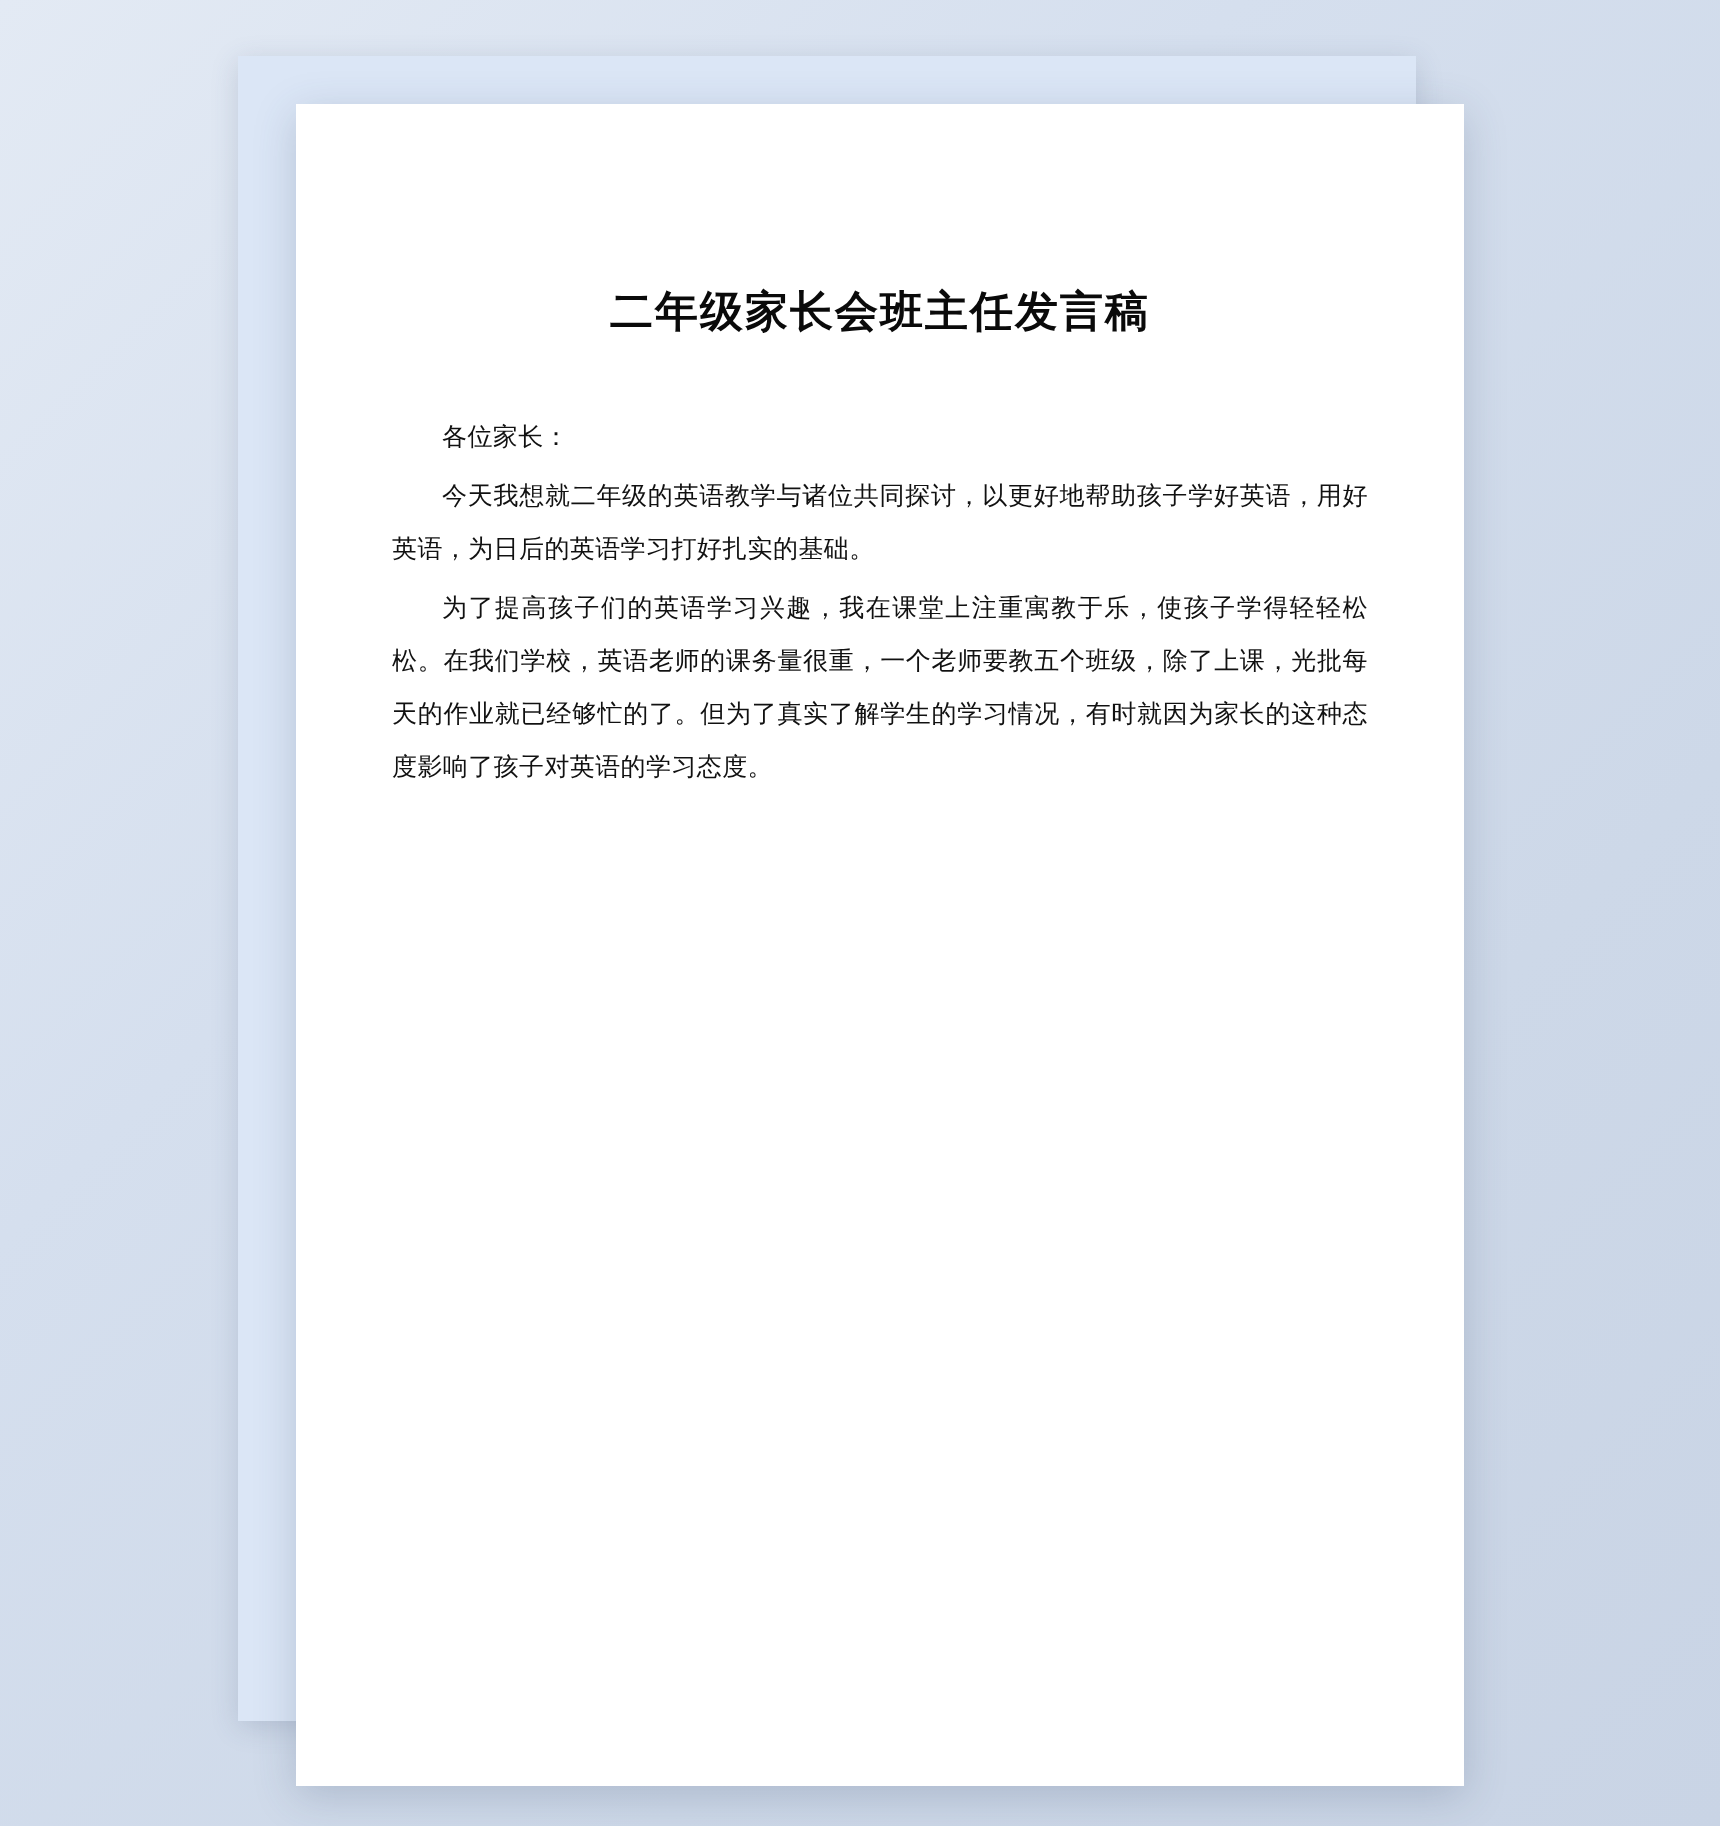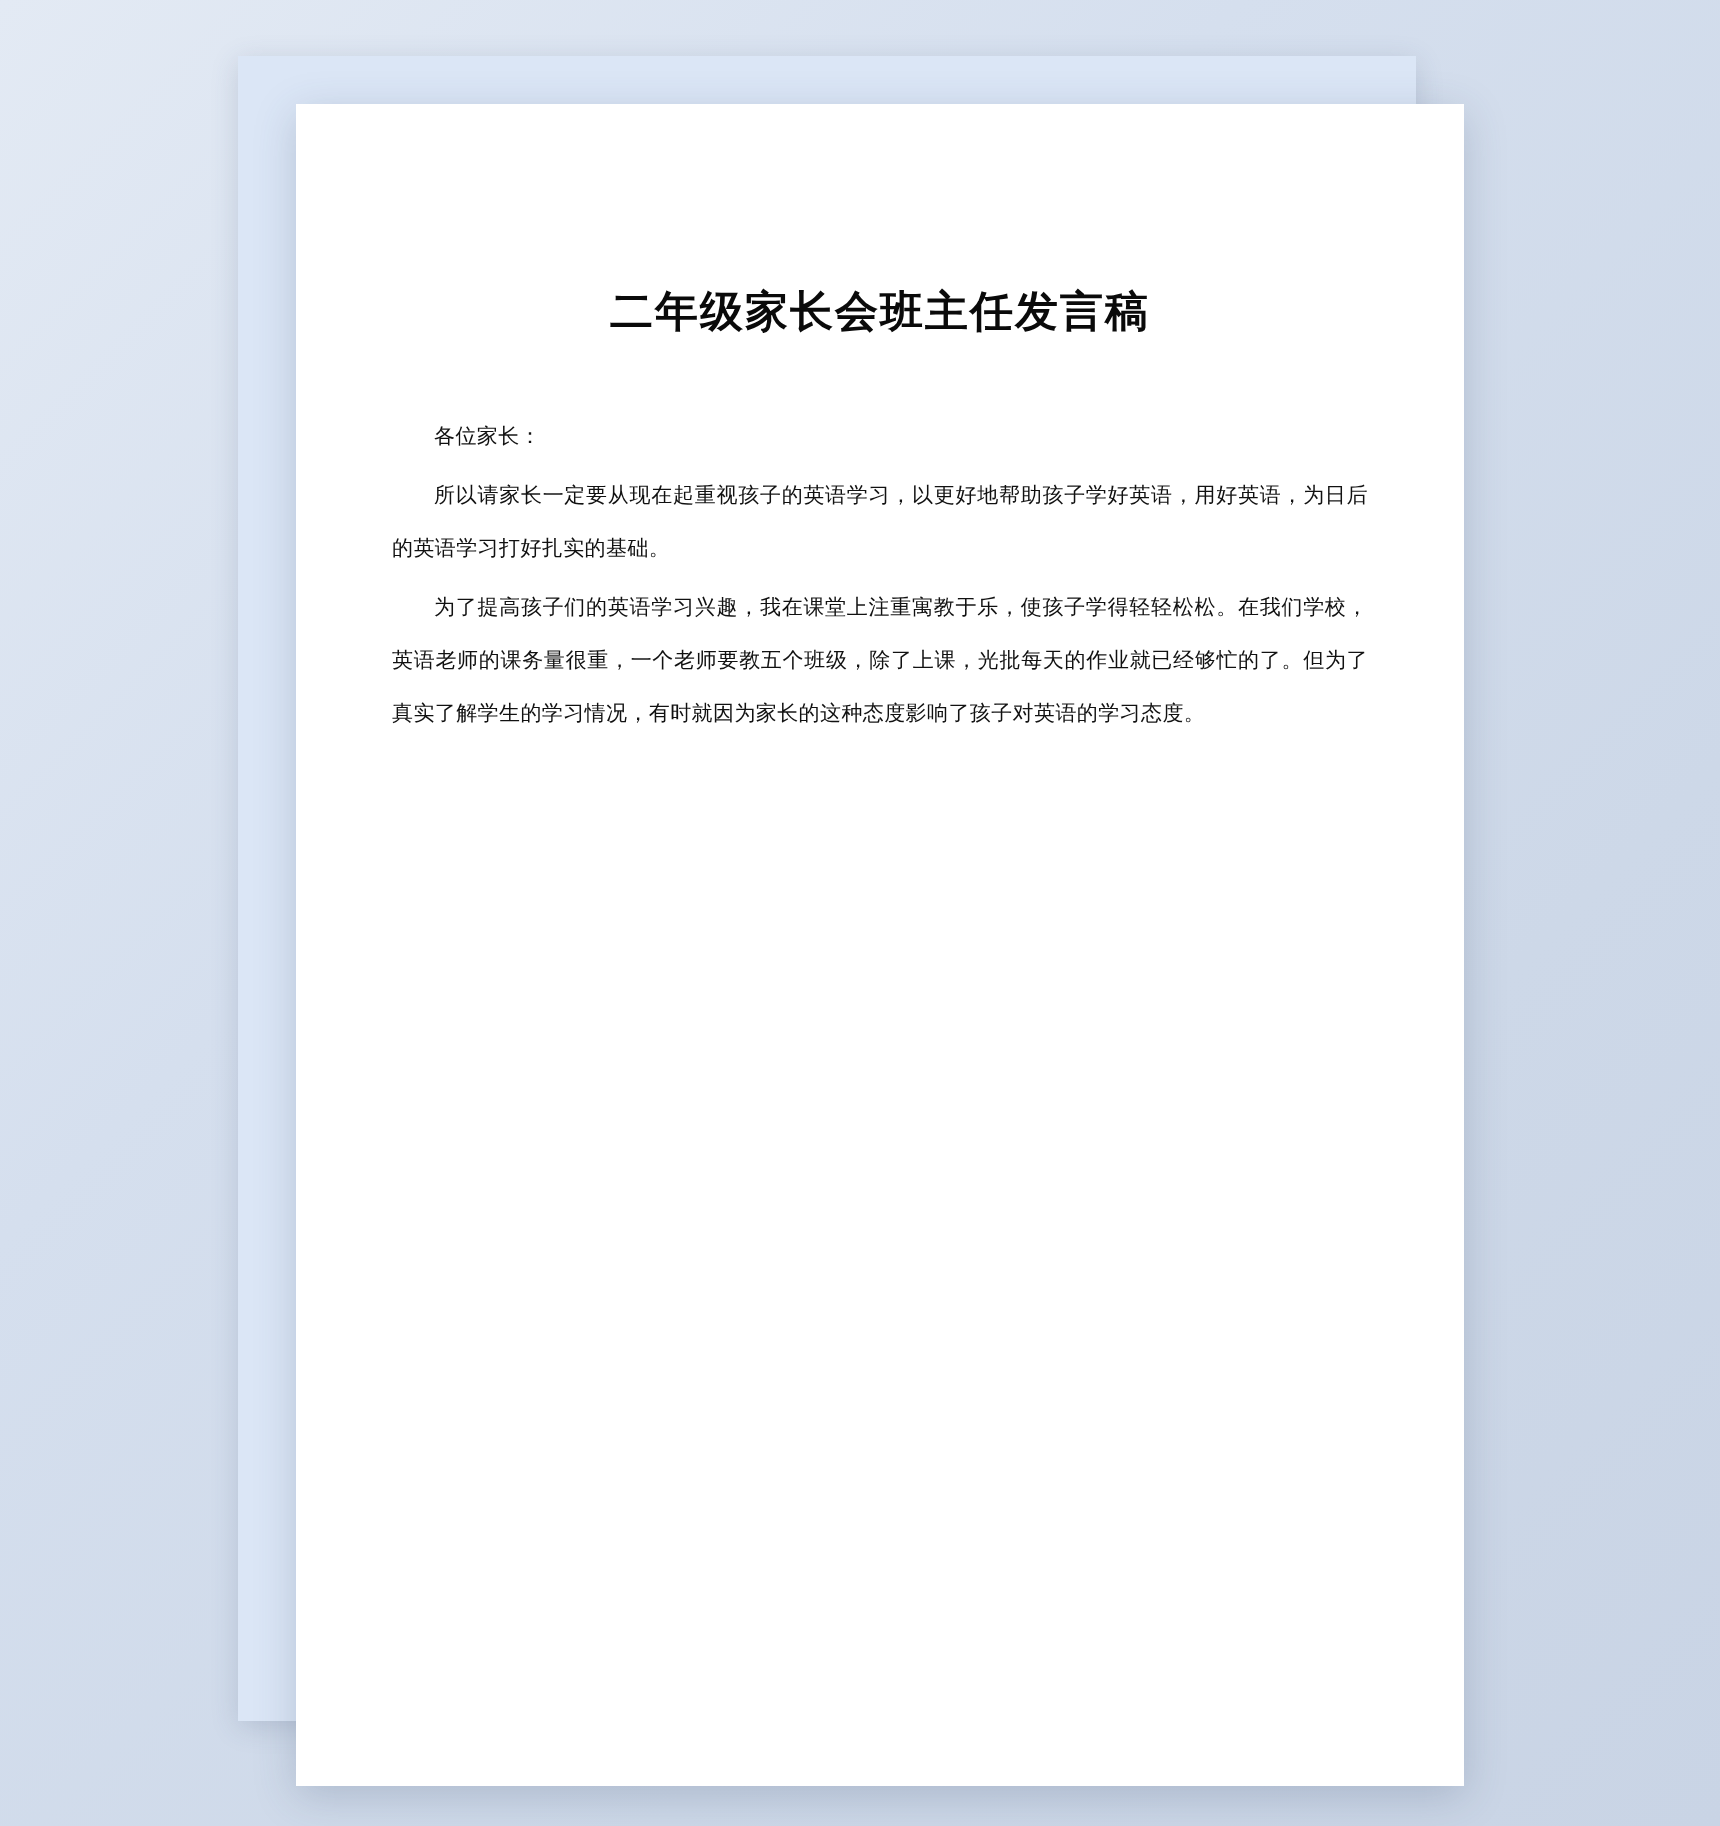--- a/index.html
+++ b/index.html
@@ -55,21 +55,21 @@
   .doc-title {
     text-align: center;
     font-size: 43px;
     font-weight: 700;
     letter-spacing: 2px;
     color: #0a0a0a;
     margin: 0 0 70px 0;
     line-height: 1.3;
   }
   .para {
-    font-size: 21px;
+    font-size: 25px;
     line-height: 53px;
     color: #111111;
     margin: 0 0 6px 0;
     text-align: justify;
     text-justify: inter-ideograph;
     text-indent: 2em;
     letter-spacing: 0.4px;
   }
 </style>
 </head>
@@ -77,16 +77,16 @@
 
 <div class="backdrop"></div>
 
 <div class="sheet-back"></div>
 
 <div class="page">
   <div class="doc-body">
     <h1 class="doc-title">二年级家长会班主任发言稿</h1>
 
     <p class="para">各位家长：</p>
-    <p class="para">所以请家长一定要从现在起重视孩子的英语学习，以更好地帮助孩子学好英语，用好英语，为日后的英语学习打好扎实的基础。</p>
+    <p class="para">今天我想就二年级的英语教学与诸位共同探讨，以更好地帮助孩子学好英语，用好英语，为日后的英语学习打好扎实的基础。</p>
     <p class="para">为了提高孩子们的英语学习兴趣，我在课堂上注重寓教于乐，使孩子学得轻轻松松。在我们学校，英语老师的课务量很重，一个老师要教五个班级，除了上课，光批每天的作业就已经够忙的了。但为了真实了解学生的学习情况，有时就因为家长的这种态度影响了孩子对英语的学习态度。</p>
   </div>
 </div>
 
 </body></html>

